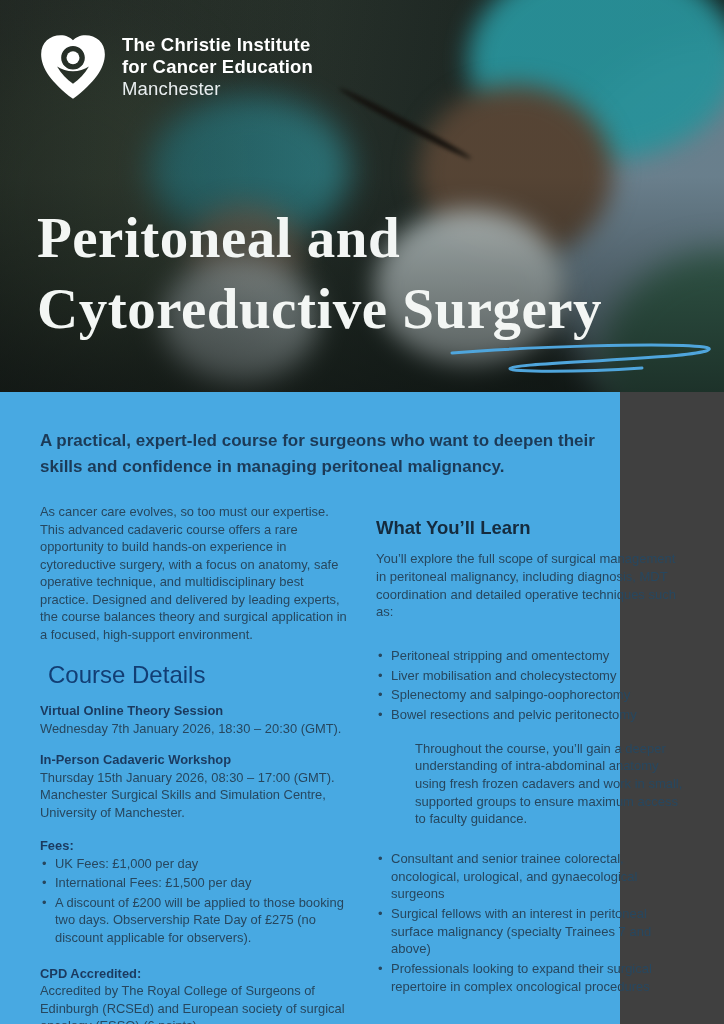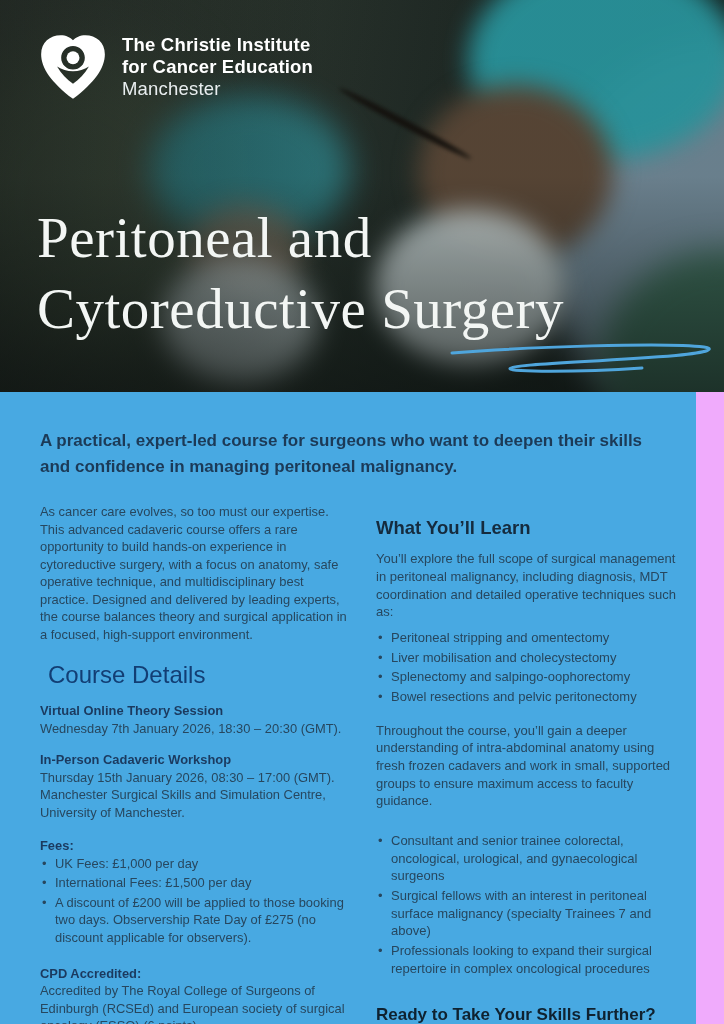--- a/index.html
+++ b/index.html
@@ -1,19 +1,19 @@
 <!DOCTYPE html>
 <html><head>
 <meta charset="utf-8">
 <style>
   * { margin:0; padding:0; box-sizing:border-box; }
   html,body { background:#9aa0a6; }
   .page {
     position:relative; width:724px; height:1024px; margin:0 auto;
-    font-family:"Liberation Sans", sans-serif; overflow:hidden; background:#f0abfc;
+    font-family:"Liberation Sans", sans-serif; overflow:hidden; background:#404040;
   }
 
   
   .hero { position:relative; width:724px; height:392px; overflow:hidden;
     background:linear-gradient(100deg,#39423a 0%,#2d372f 30%,#222c27 55%,#141d1a 100%); }
   .hero .sh { position:absolute; border-radius:50%; }
   .ph-glow-left   { left:-60px; top:40px;  width:280px; height:320px; background:#42503f; filter:blur(34px); opacity:.7; }
   .ph-cap-center  { left:150px; top:95px;  width:200px; height:150px; background:#2e7f85; filter:blur(16px); opacity:.9; }
   .ph-face-center { left:188px; top:205px; width:115px; height:90px;  background:#7a6856; filter:blur(14px); opacity:.8; }
   .ph-mask-center { left:162px; top:258px; width:155px; height:125px; background:#c7d4d6; filter:blur(14px); opacity:.8; }
@@ -31,26 +31,26 @@
 
   
   .logo { position:absolute; left:36px; top:30px; display:flex; gap:12px; z-index:6; }
   .logo svg { display:block; }
   .logo-text { color:#ffffff; margin-top:4px; font-size:18.5px; line-height:22px; letter-spacing:.2px; }
   .logo-text .b { font-weight:bold; }
   .logo-text .light { font-weight:400; color:#e9eef0; }
 
   
   .title { position:absolute; left:37px; top:202px; z-index:6;
-    font-family:"Liberation Serif", serif; font-weight:400;
+    font-family:"Liberation Serif", serif; font-weight:700;
     font-size:57px; line-height:71px; color:#F3F6F4; letter-spacing:.5px; }
   .squiggle { position:absolute; left:446px; top:338px; z-index:6; }
 
   
-  .content { position:relative; width:696px; height:632px; background:#48A9E2;
+  .content { position:relative; width:620px; height:632px; background:#48A9E2;
     padding:36px 22px 0 40px; color:#27475F; }
   .intro { max-width:652px; font-size:17px; line-height:1.5; font-weight:bold;
     color:#1C3A57; margin-bottom:24px; }
 
   .columns { display:flex; gap:24px; }
   .col-left  { width:312px; flex:none; font-size:12.9px; line-height:1.36; }
   .col-right { flex:1; font-size:13px;  line-height:1.36; }
 
   .h-navy { font-size:24px; font-weight:normal; color:#123E74; margin:0 8px 10px; }
   .h-dark { font-size:18.5px; font-weight:bold; color:#152B3E; margin:12px 0 10px; }
@@ -59,23 +59,23 @@
   .about { margin-bottom:16px; }
   .session { margin-bottom:14px; }
   .session-title { font-weight:bold; color:#1B3A5F; }
   .block-heading { font-weight:bold; color:#1B3A5F; }
 
   ul.plain { list-style:none; margin:0 0 0; }
   ul.plain li { position:relative; padding-left:15px; margin-bottom:2px; }
   ul.plain li::before { content:"•"; position:absolute; left:2px; top:0; }
 
   .fees { margin:16px 0 18px; }
-  .learn-intro { margin-bottom:8px; }
+  .learn-intro { margin-bottom:26px; }
   .learn-list { margin-bottom:16px !important; }
-  .outro { margin-bottom:22px; }
+  .outro { margin-bottom:22px;margin-left:39px; }
   .ideal-list { margin-bottom:26px !important; }
   .email-line { font-size:19px; color:#27475F; }
   .email-line .addr { font-weight:bold; color:#12283A; }
 </style>
 </head>
 <body>
 
 <div class="page">
 
   <div class="hero">

